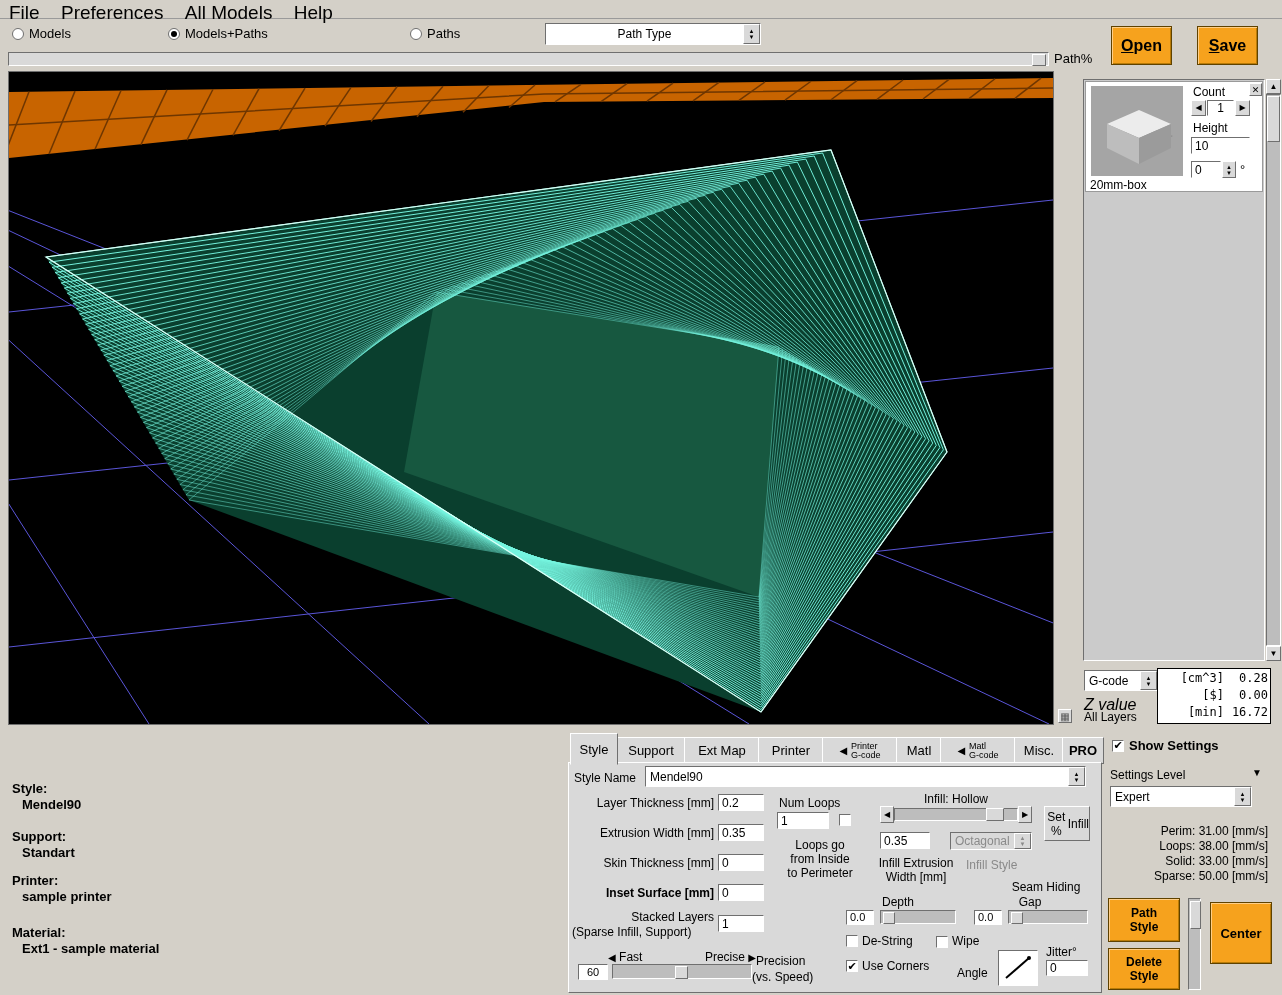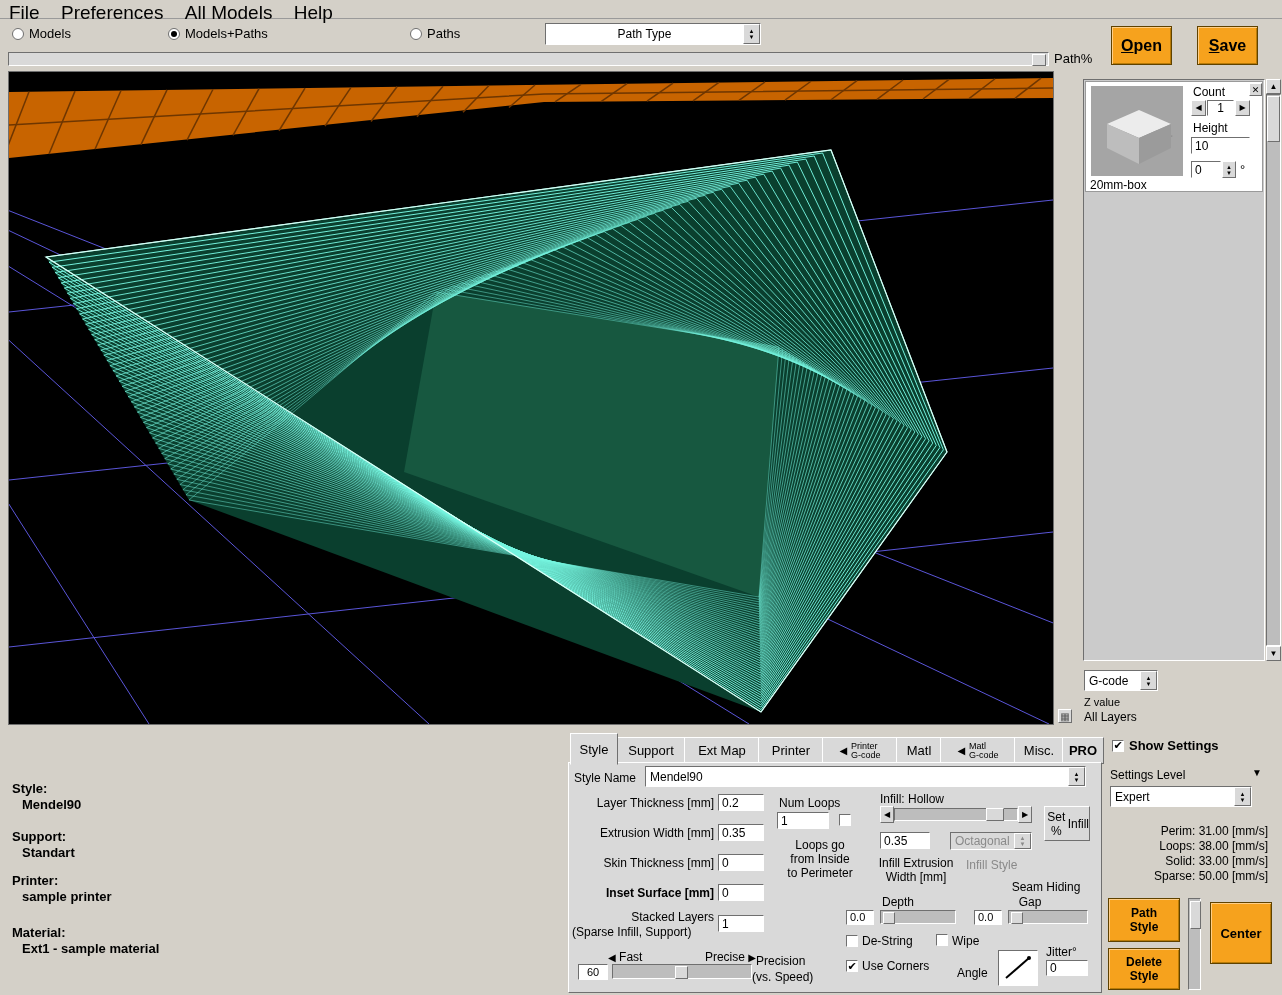--- a/index.html
+++ b/index.html
@@ -228,23 +228,37 @@
     </div>
   </div>
 
   <div class="abs combo" style="left:1084px;top:670px;width:74px;height:21px;">
     <span class="txt">G-code</span>
     <span class="arrows">
       <span>▲</span>
       <span>▼</span>
     </span>
   </div>
-  <span class="abs lbl" style="left:1084px;top:696px;font-size:11px;">Z value</span>
+  <span class="abs lbl" style="left:1084px;top:696px;font-size:16px;font-style:italic;">Z value</span>
   <span class="abs lbl" style="left:1084px;top:710px;font-size:12px;">All Layers</span>
 
+  <div class="abs mono" style="left:1157px;top:668px;width:114px;height:56px;background:#fff;border:1px solid #000;font-size:12px;line-height:17px;padding:1px 2px;">
+    <div style="display:flex;">
+      <span style="flex:1;text-align:right;">[cm^3]</span>
+      <span style="width:44px;text-align:right;">0.28</span>
+    </div>
+    <div style="display:flex;">
+      <span style="flex:1;text-align:right;">[$]</span>
+      <span style="width:44px;text-align:right;">0.00</span>
+    </div>
+    <div style="display:flex;">
+      <span style="flex:1;text-align:right;">[min]</span>
+      <span style="width:44px;text-align:right;">16.72</span>
+    </div>
+  </div>
 
   <span class="abs lbl bold" style="left:12px;top:781px;font-size:13px;">Style:</span>
   <span class="abs lbl bold" style="left:22px;top:797px;font-size:13px;">Mendel90</span>
   <span class="abs lbl bold" style="left:12px;top:829px;font-size:13px;">Support:</span>
   <span class="abs lbl bold" style="left:22px;top:845px;font-size:13px;">Standart</span>
   <span class="abs lbl bold" style="left:12px;top:873px;font-size:13px;">Printer:</span>
   <span class="abs lbl bold" style="left:22px;top:889px;font-size:13px;">sample printer</span>
   <span class="abs lbl bold" style="left:12px;top:925px;font-size:13px;">Material:</span>
   <span class="abs lbl bold" style="left:22px;top:941px;font-size:13px;">Ext1 - sample material</span>
 
@@ -319,21 +333,21 @@
   <input class="abs entry" style="left: 718px; top: 915px; width: 46px; height: 17px;" value="1">
 
   <span class="abs lbl" style="left:779px;top:796px;">Num Loops</span>
   <input class="abs entry" style="left: 777px; top: 812px; width: 52px; height: 17px;" value="1">
   <span class="abs check" style="left:839px;top:814px;"></span>
 
   <span class="abs lbl" style="left:782px;top:838px;width:76px;text-align:center;">Loops go</span>
   <span class="abs lbl" style="left:782px;top:852px;width:76px;text-align:center;">from Inside</span>
   <span class="abs lbl" style="left:782px;top:866px;width:76px;text-align:center;">to Perimeter</span>
 
-  <span class="abs lbl" style="left:880px;top:792px;width:152px;">Infill: Hollow</span>
+  <span class="abs lbl" style="left:880px;top:792px;width:152px;text-align:center;">Infill: Hollow</span>
   <div class="abs" style="left:880px;top:806px;width:152px;height:17px;">
     <div class="abs raised btn" style="left:0;top:0;width:14px;height:17px;">
       <span class="glyph8">◀</span>
     </div>
     <div class="abs trough" style="left:14px;top:2px;width:124px;height:13px;"></div>
     <div class="abs handle" style="left:106px;top:2px;width:18px;height:13px;"></div>
     <div class="abs raised btn" style="left:138px;top:0;width:14px;height:17px;">
       <span class="glyph8">▶</span>
     </div>
   </div>
@@ -364,21 +378,21 @@
   </div>
   <div class="abs entry" style="left:974px;top:910px;width:28px;height:15px;font-size:11px;line-height:13px;">0.0</div>
   <div class="abs trough" style="left:1008px;top:910px;width:80px;height:14px;">
     <div class="handle" style="position:absolute;left:2px;top:1px;width:10px;height:10px;"></div>
   </div>
 
   <div class="abs" style="left:846px;top:934px;display:flex;align-items:center;gap:4px;">
     <span class="check"></span>
     <span class="lbl">De-String</span>
   </div>
-  <div class="abs" style="left:936px;top:934px;display:flex;align-items:flex-start;gap:4px;">
+  <div class="abs" style="left:936px;top:934px;display:flex;align-items:flex-end;gap:4px;">
     <span class="check"></span>
     <span class="lbl">Wipe</span>
   </div>
   <div class="abs" style="left:846px;top:959px;display:flex;align-items:center;gap:4px;">
     <span class="check">
         <span>✔</span>
       </span>
     <span class="lbl">Use Corners</span>
   </div>
 

